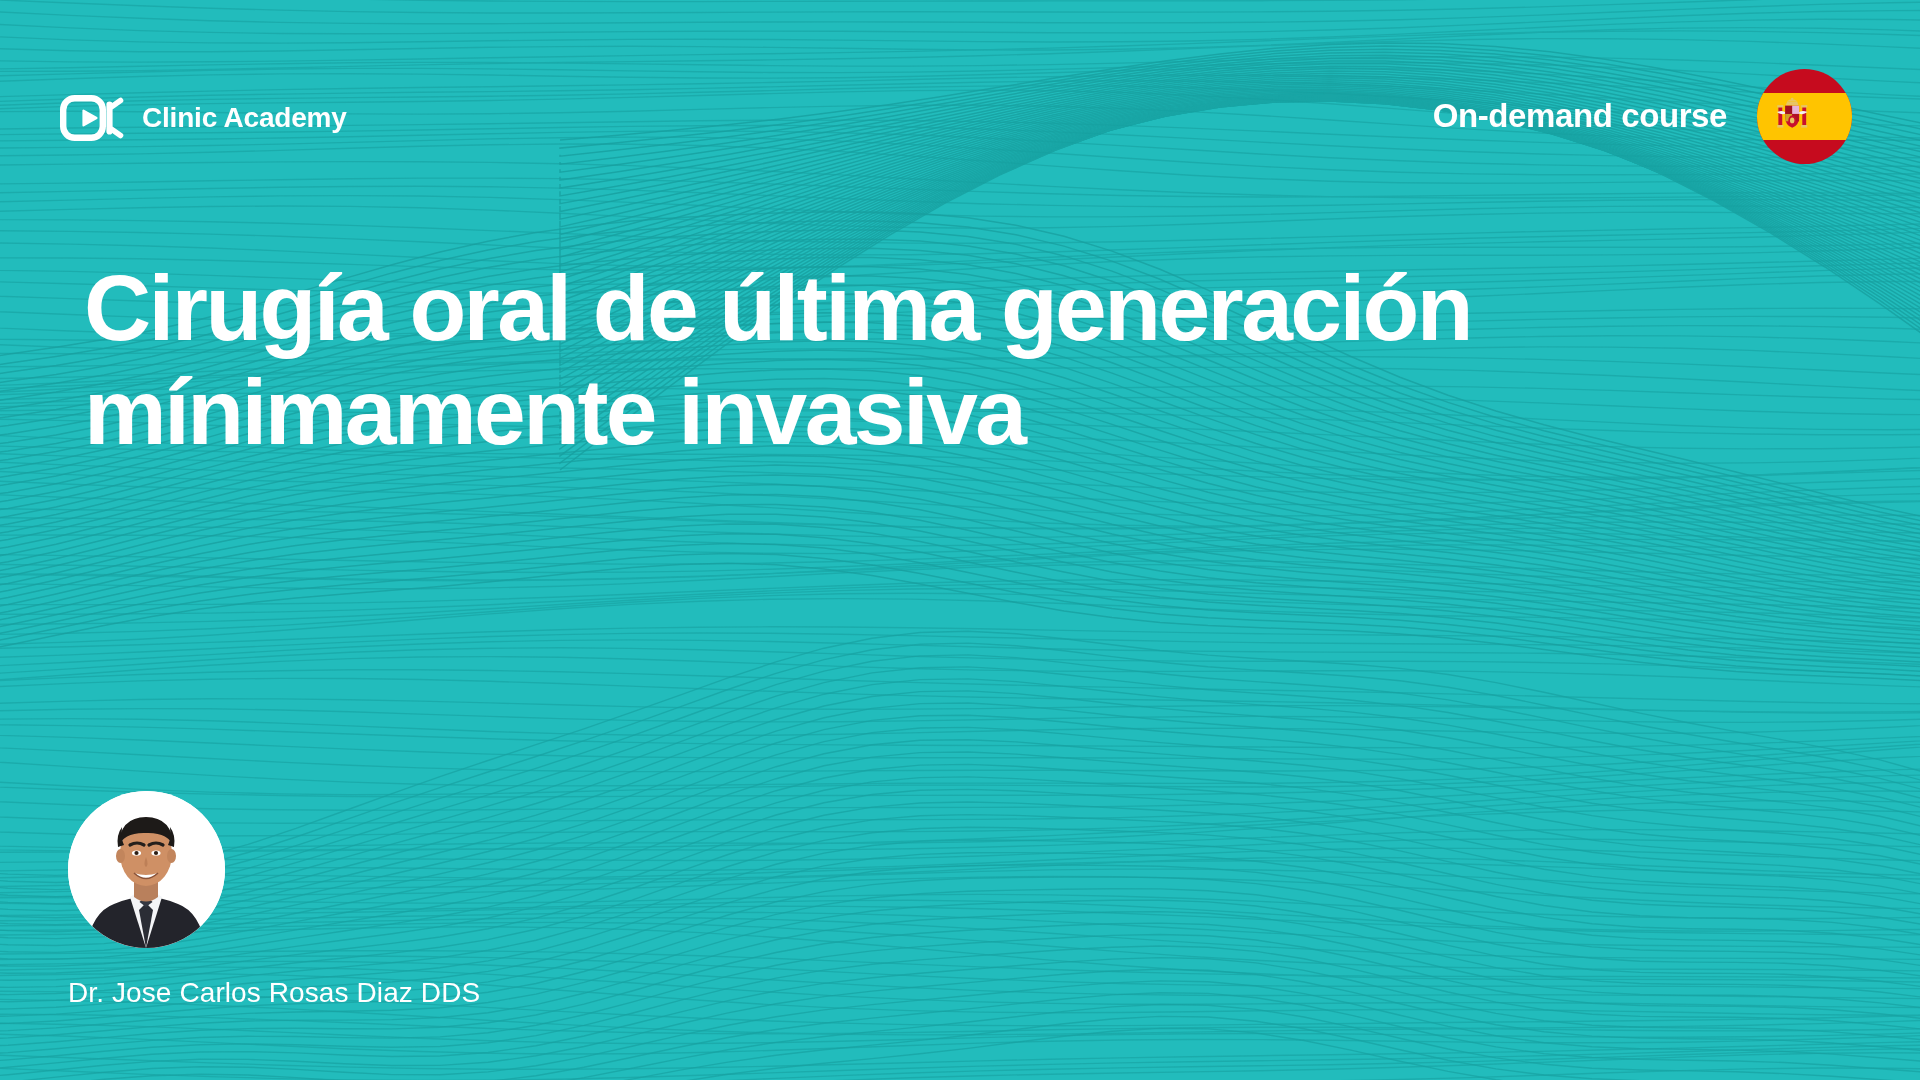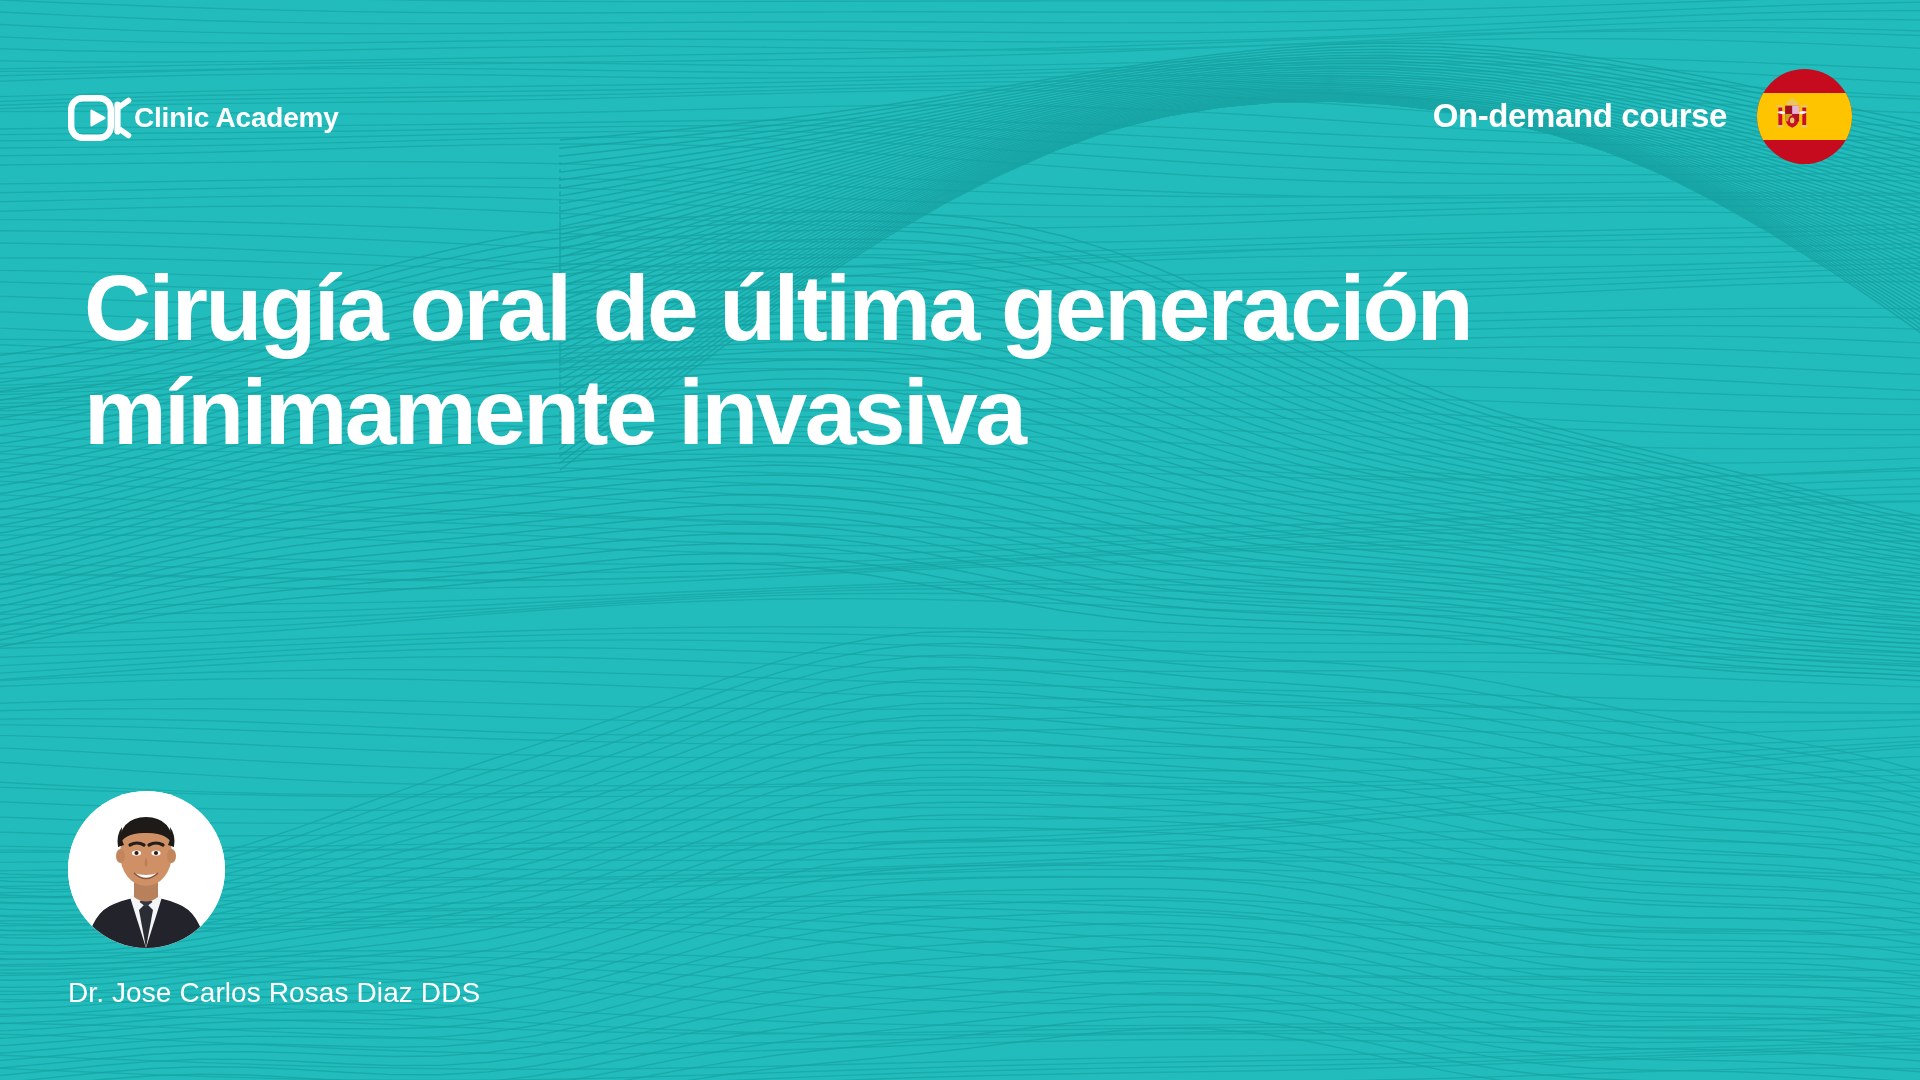--- a/index.html
+++ b/index.html
@@ -27,25 +27,25 @@
     position: absolute;
     inset: 0;
     width: 1920px;
     height: 1080px;
     pointer-events: none;
   }
 
   
   .brand {
     position: absolute;
-    left: 68px;
+    left: 60px;
     top: 93px;
     display: flex;
     align-items: center;
-    gap: 0;
+    gap: 16px;
     height: 50px;
   }
   .brand-mark {
     width: 66px;
     height: 46px;
     display: block;
   }
   .brand-name {
     color: #ffffff;
     font-size: 28px;

